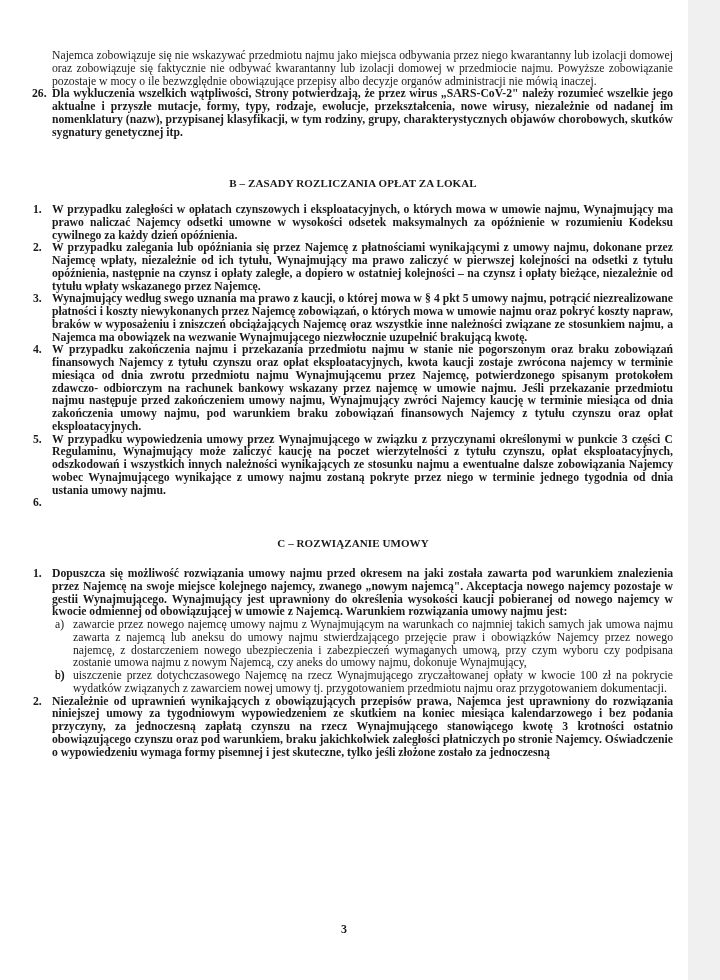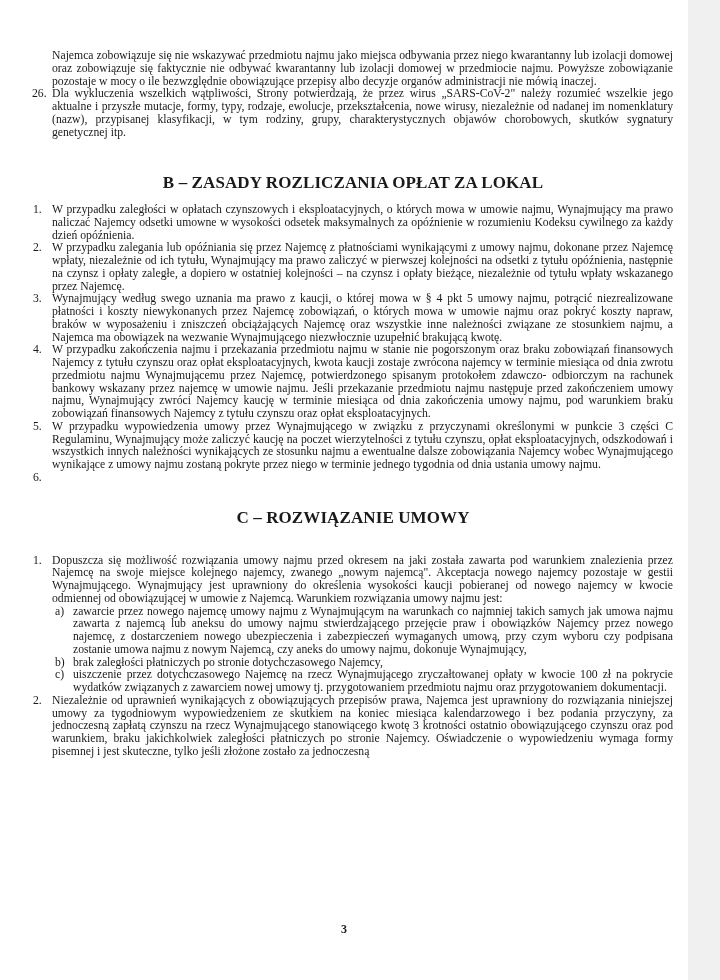--- a/index.html
+++ b/index.html
@@ -41,20 +41,21 @@
   }
   .para {
     text-align: justify;
     margin: 0;
   }
   .item {
     position: relative;
     padding-left: 19px;
     text-align: justify;
     margin: 0;
+    font-weight: bold;
   }
   .item .num {
     position: absolute;
     left: 0;
     top: 0;
   }
   .item .num.wide { left: -1px; }
   .cont { padding-left: 19px; }
   .sub {
     position: relative;
@@ -63,26 +64,26 @@
     margin: 0;
   }
   .sub .letter {
     position: absolute;
     left: 22px;
     top: 0;
   }
   .heading {
     text-align: center;
     font-weight: bold;
-    font-size: 17px;
+    font-size: 11px;
     margin: 0;
     letter-spacing: 0.1px;
   }
   .h-b { margin-top: 38px; margin-bottom: 14px; }
-  .h-c { margin-top: 40px; margin-bottom: 30px; }
+  .h-c { margin-top: 40px; margin-bottom: 18px; }
   .page-number {
     position: absolute;
     left: 0;
     width: 688px;
     top: 910px;
     text-align: center;
     font-weight: bold;
     font-size: 12px;
   }
 </style>
@@ -133,21 +134,20 @@
       <div class="item">
         <span class="num">1.</span>
         <span>Dopuszcza się możliwość rozwiązania umowy najmu przed okresem na jaki została zawarta pod warunkiem znalezienia przez Najemcę na swoje miejsce kolejnego najemcy, zwanego „nowym najemcą". Akceptacja nowego najemcy pozostaje w gestii Wynajmującego. Wynajmujący jest uprawniony do określenia wysokości kaucji pobieranej od nowego najemcy w kwocie odmiennej od obowiązującej w umowie z Najemcą. Warunkiem rozwiązania umowy najmu jest:</span>
       </div>
       <div class="sub">
         <span class="letter">a)</span>
         <span>zawarcie przez nowego najemcę umowy najmu z Wynajmującym na warunkach co najmniej takich samych jak umowa najmu zawarta z najemcą lub aneksu do umowy najmu stwierdzającego przejęcie praw i obowiązków Najemcy przez nowego najemcę, z dostarczeniem nowego ubezpieczenia i zabezpieczeń wymaganych umową, przy czym wyboru czy podpisana zostanie umowa najmu z nowym Najemcą, czy aneks do umowy najmu, dokonuje Wynajmujący,</span>
       </div>
       <div class="sub">
         <span class="letter">b)</span>
-        <span>brak zaległości płatniczych po stronie dotychczasowego Najemcy,</span>
       </div>
       <div class="sub">
         <span class="letter">c)</span>
         <span>uiszczenie przez dotychczasowego Najemcę na rzecz Wynajmującego zryczałtowanej opłaty w kwocie 100 zł na pokrycie wydatków związanych z zawarciem nowej umowy tj. przygotowaniem przedmiotu najmu oraz przygotowaniem dokumentacji.</span>
       </div>
       <div class="item">
         <span class="num">2.</span>
         <span>Niezależnie od uprawnień wynikających z obowiązujących przepisów prawa, Najemca jest uprawniony do rozwiązania niniejszej umowy za tygodniowym wypowiedzeniem ze skutkiem na koniec miesiąca kalendarzowego i bez podania przyczyny, za jednoczesną zapłatą czynszu na rzecz Wynajmującego stanowiącego kwotę 3 krotności ostatnio obowiązującego czynszu oraz pod warunkiem, braku jakichkolwiek zaległości płatniczych po stronie Najemcy. Oświadczenie o wypowiedzeniu wymaga formy pisemnej i jest skuteczne, tylko jeśli złożone zostało za jednoczesną</span>
       </div>
     </div>

